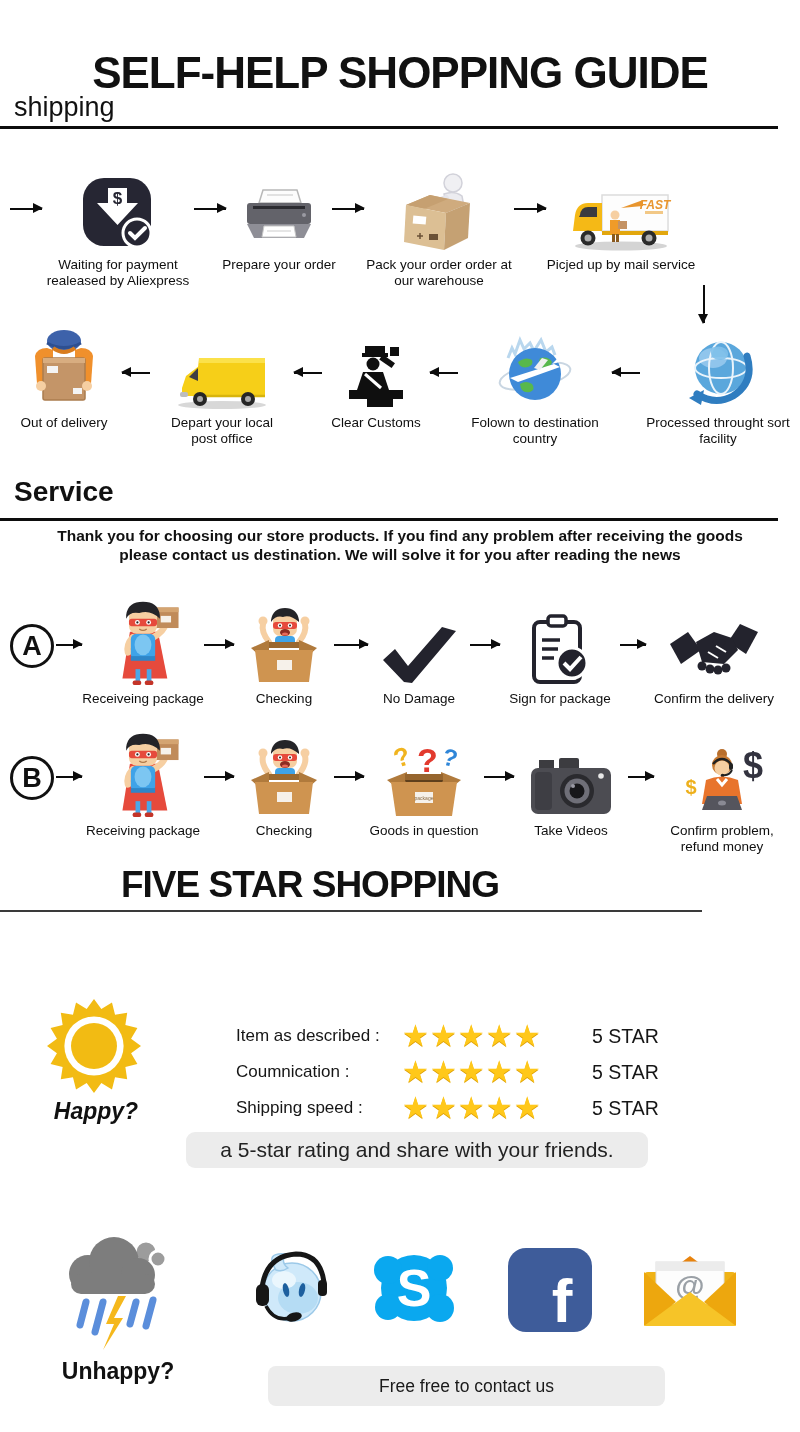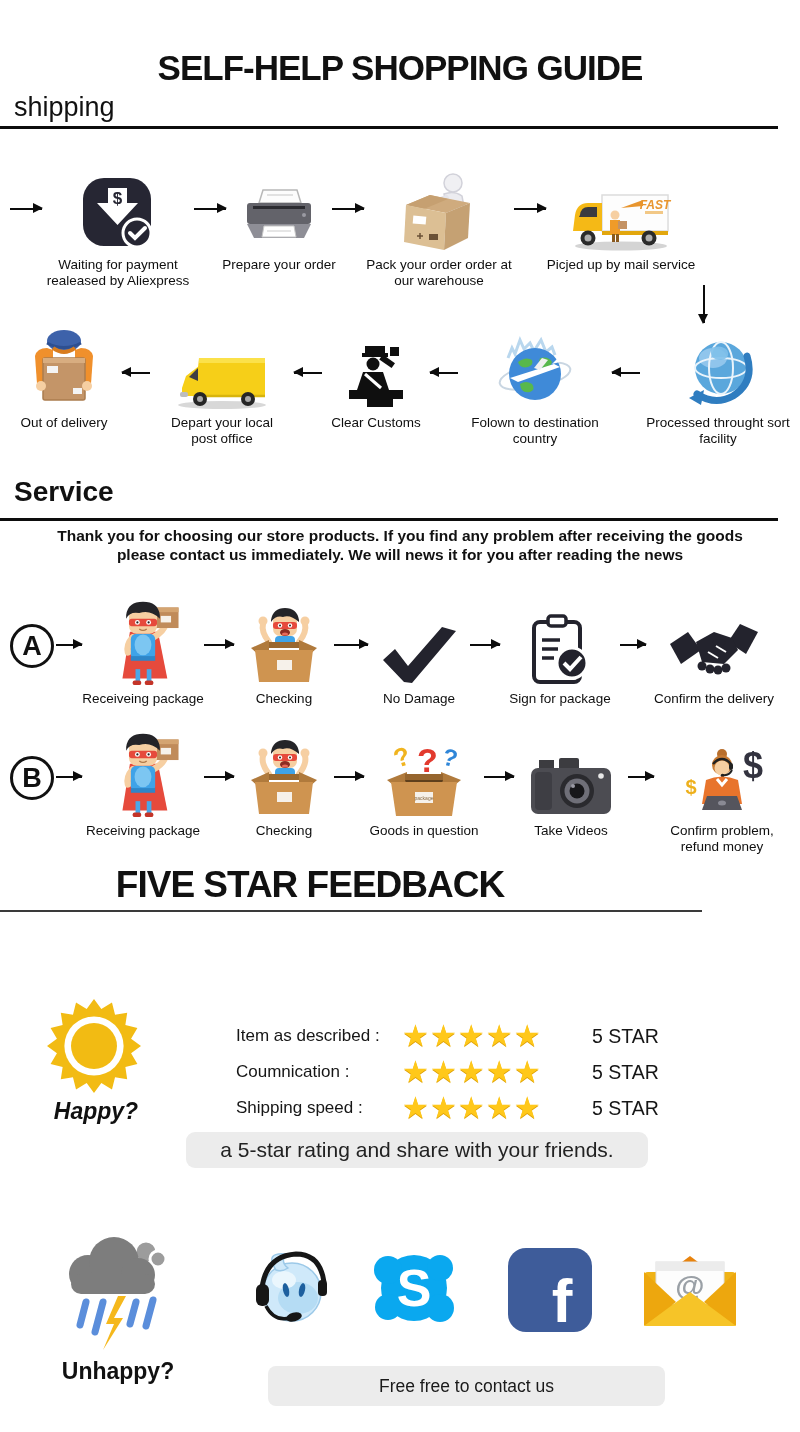--- a/index.html
+++ b/index.html
@@ -1,21 +1,21 @@
 <!DOCTYPE html>
 <html><head>
 <meta charset="utf-8">
 <style>
   html,body{margin:0;padding:0;background:#fff;}
   body{width:800px;height:1432px;position:relative;overflow:hidden;
        font-family:"Liberation Sans",sans-serif;color:#111;}
   #page{position:absolute;inset:0;}
   .abs{position:absolute;}
   .rule{position:absolute;height:2.5px;background:#0d0d0d;}
-  .title{top:48px;left:0;width:100%;text-align:center;font-size:35px;font-weight:700;letter-spacing:-1px;}
+  .title{top:48px;left:0;width:100%;text-align:center;font-size:44px;font-weight:700;letter-spacing:-1px;}
   .h-shipping{top:92px;left:14px;font-size:27px;font-weight:400;}
   .h-service{top:476px;left:14px;font-size:28px;font-weight:700;}
   .h-feedback{top:864px;left:0;width:620px;text-align:center;font-size:37px;font-weight:700;letter-spacing:-1px;}
   .svc-msg{top:526px;left:0;width:100%;text-align:center;font-weight:700;font-size:15.5px;line-height:19px;}
   .row{position:absolute;display:flex;align-items:flex-start;}
   .fi{display:flex;flex-direction:column;align-items:center;flex:none;}
   .ib{display:flex;align-items:flex-end;justify-content:center;}
   .r1 .ib{height:92px}.r2 .ib{height:90px}.fl .ib{height:86px}
   .lbl{font-size:13.5px;text-align:center;margin-top:5px;line-height:1.22;color:#0f0f0f;}
   .nw{white-space:nowrap;}
@@ -221,21 +221,21 @@
         </svg>
       </div>
       <div class="lbl" style="max-width:150px">Processed throught sort facility</div>
     </div>
   </div>
 
   <div class="abs h-service">Service</div>
   <div class="rule" style="top:518px;left:0;width:778px;"></div>
   <div class="abs svc-msg">
     <div>Thank you for choosing our store products. If you find any problem after receiving the goods</div>
-    <div>please contact us immediately. We will news it for you after reading the news</div>
+    <div>please contact us destination. We will solve it for you after reading the news</div>
   </div>
 
   <div class="row fl" style="top:600px;left:10px;width:780px;">
     <div class="badge">A</div>
     <div class="ar r" style="width:26px"></div>
     <div class="fi" style="width:118px">
       <div class="ib">
         <svg width="88" height="86" viewBox="0 0 88 92">
           <path d="M30,34 L60,34 L70,84 L22,84 Z" fill="#e64a3c"></path>
           <rect x="36" y="74" width="5" height="14" fill="#4aa7e8"></rect>
@@ -446,21 +446,21 @@
           <path d="M27,34 Q43,27 59,34 L63,58 L23,58 Z" fill="#e8742c"></path>
           <path d="M38,33 L43,39 L48,33" stroke="#fff" stroke-width="3" fill="none"></path>
           <polygon points="28,50 58,50 63,64 23,64" fill="#55555d"></polygon>
           <ellipse cx="43" cy="57" rx="4" ry="2.5" fill="#8a8a94"></ellipse>
         </svg>
       </div>
       <div class="lbl" style="max-width:118px">Confirm problem, refund money</div>
     </div>
   </div>
 
-  <div class="abs h-feedback">FIVE STAR FEEDBACK</div>
+  <div class="abs h-feedback">FIVE STAR SHOPPING</div>
   <div class="rule" style="top:910px;left:0;width:702px;height:2px;background:#3a3a3a;"></div>
 
 
   <div class="abs" style="top:998px;left:46px;">
     <svg width="96" height="96" viewBox="0 0 94 94">
       <polygon fill="#f2bb13" points="93,47 83.3,54.2 89.5,64.6 77.7,67.6 79.5,79.5 67.6,77.7 64.6,89.5 54.2,83.3 47,93 39.8,83.3 29.4,89.5 26.4,77.7 14.5,79.5 16.3,67.6 4.5,64.6 10.7,54.2 1,47 10.7,39.8 4.5,29.4 16.3,26.4 14.5,14.5 26.4,16.3 29.4,4.5 39.8,10.7 47,1 54.2,10.7 64.6,4.5 67.6,16.3 79.5,14.5 77.7,26.4 89.5,29.4 83.3,39.8"></polygon>
       <circle cx="47" cy="47" r="29" fill="#fff"></circle>
       <circle cx="47" cy="47" r="22.5" fill="#f2bb13"></circle>
     </svg>
   </div>

